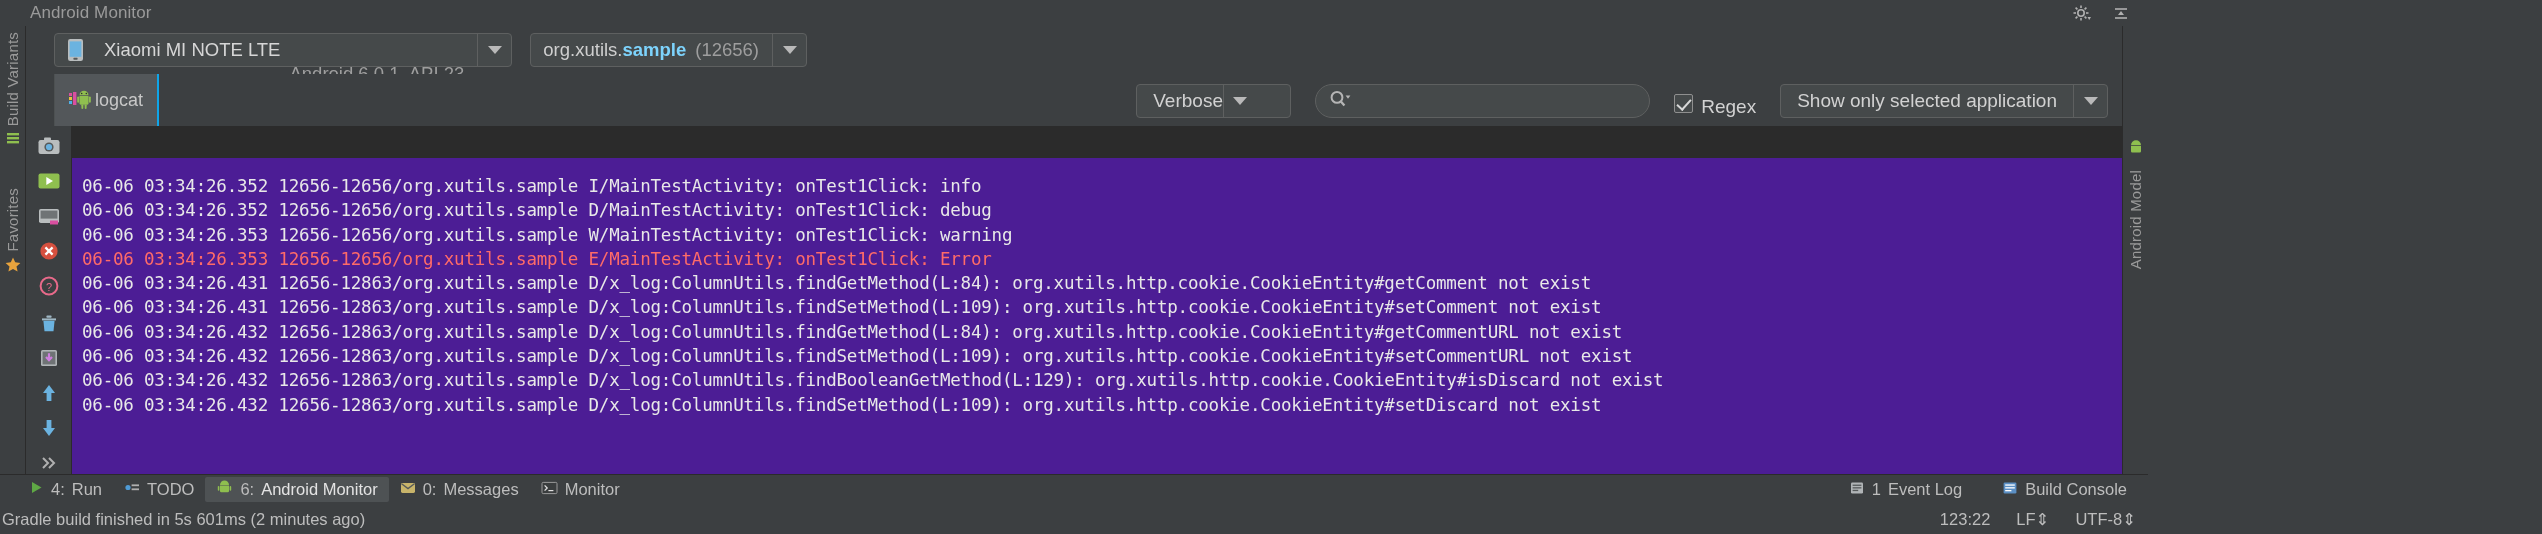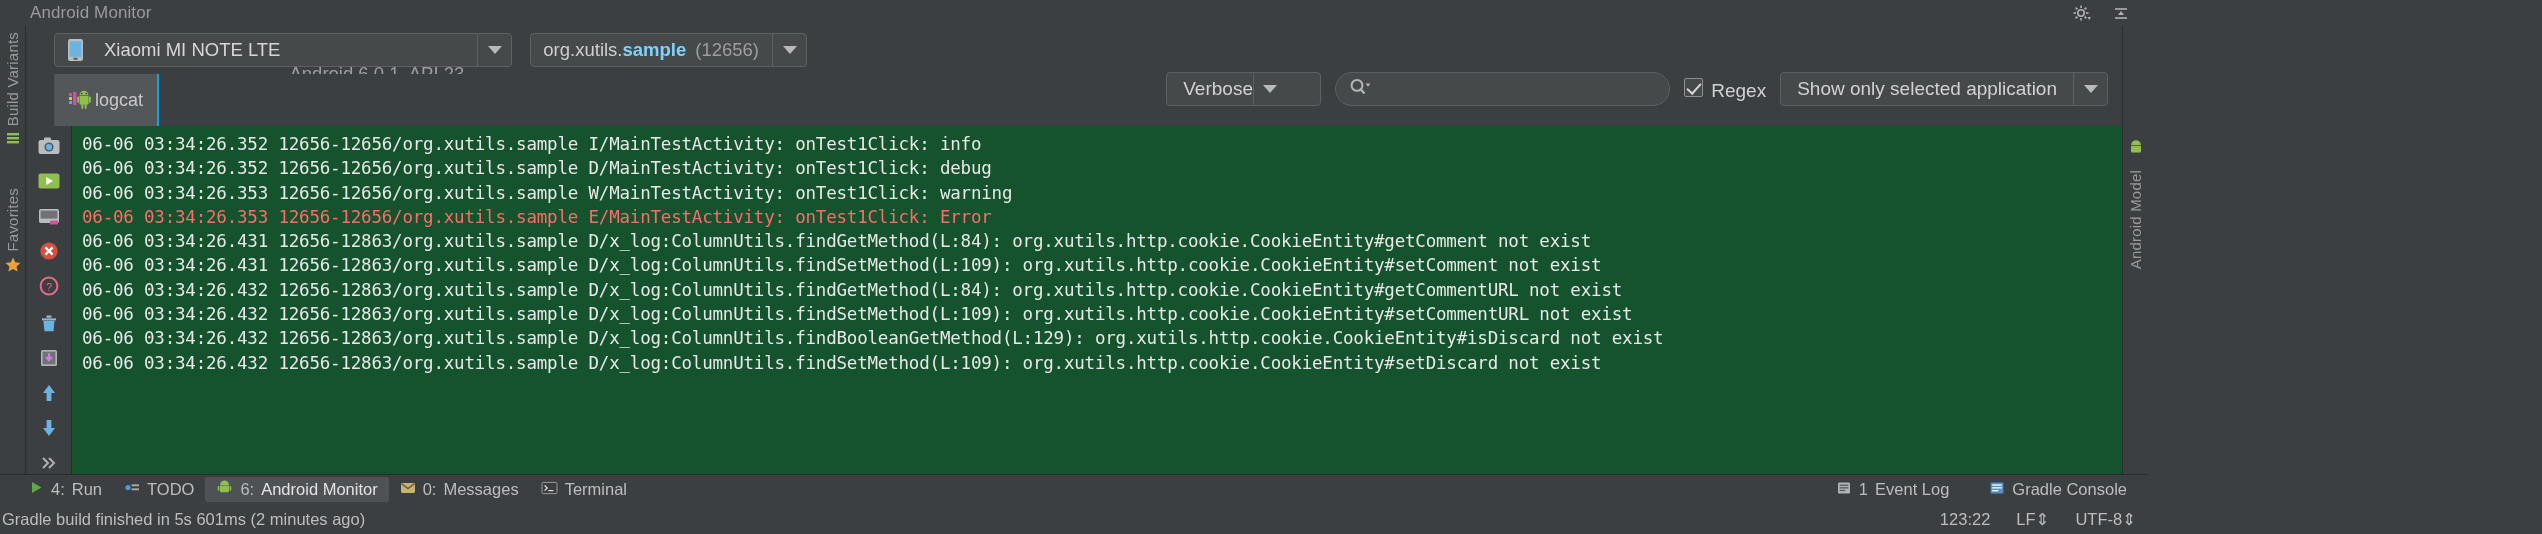--- a/index.html
+++ b/index.html
@@ -123,22 +123,22 @@
     border-right: 2px solid #0ea5e9;
     background: #4a4e50;
   }
   .tab.active { background: #53575a; }
   .tab.plain { background: #4a4e50; }
   .tab .arr { color: #9a9a9a; font-size: 15px; margin-left: 2px; }
   .tab .pin { color: #9a9a9a; font-size: 12px; margin-left: -3px; }
   .andro-ico { width: 26px; height: 22px; display:block; }
 
   .filterbar {
-    position: absolute; right: 14px; bottom: 20px;
-    display: flex; align-items: flex-start; gap: 14px;
+    position: absolute; right: 14px; bottom: 8px;
+    display: flex; align-items: flex-end; gap: 24px;
   }
   .level-combo { width: 155px; }
   .level-combo .combo-face { color: #d2d2d2; font-size: 19px; padding: 0 0 0 16px; }
   .search-box {
     width: 335px; height: 34px;
     background: #45494a;
     border: 1px solid #5e6060;
     border-radius: 17px;
     display: flex; align-items: center;
     padding: 0 12px; gap: 4px;
@@ -171,23 +171,24 @@
   .logtools {
     width: 46px; min-width: 46px;
     background: #3c3f41;
     display: flex; flex-direction: column; align-items: center;
     padding-top: 8px; gap: 12px;
     border-right: 1px solid #2b2b2b;
   }
   .logtool { width: 26px; height: 26px; display:flex; align-items:center; justify-content:center; }
   .loglines {
     flex: 1; min-width: 0;
-    padding: 6px 0 0 10px;
+    padding: 16px 0 0 10px;
     overflow: hidden;
-    background: #14532d;
+    background: #4c1d95;
+    margin-top: 32px;
   }
   .logline {
     color: #e8e8e8;
     font-family: "DejaVu Sans Mono", "Liberation Mono", monospace;
     font-size: 17.5px;
     line-height: 24.3px;
     white-space: pre;
     letter-spacing: -0.2px;
   }
   .logline.err { color: #ff6b68; }
@@ -504,21 +505,21 @@
       <span>Messages</span>
     </div>
     <div class="tw-btn">
       <span>
         <svg width="17" height="14" viewBox="0 0 17 14">
           <rect x="1" y="1.4" width="15" height="11.2" rx="1.2" fill="#3a3d3e" stroke="#9a9a9a" stroke-width="1"></rect>
           <path d="M3.6 4.4 L6.2 7 L3.6 9.6" fill="none" stroke="#e0e0e0" stroke-width="1.3"></path>
           <rect x="7.4" y="9" width="5" height="1.2" fill="#e0e0e0"></rect>
         </svg>
       </span>
-      <span>Terminal</span>
+      <span>Monitor</span>
     </div>
 
     <div class="tw-right">
       <div class="tw-btn">
         <span>
           <svg width="16" height="14" viewBox="0 0 16 14">
             <rect x="2" y="1.6" width="12" height="10.8" rx="1.2" fill="#b0b4b6"></rect>
             <rect x="3.6" y="3.6" width="8.8" height="1.3" fill="#55595a"></rect>
             <rect x="3.6" y="6.2" width="8.8" height="1.3" fill="#55595a"></rect>
             <rect x="3.6" y="8.8" width="5.6" height="1.3" fill="#55595a"></rect>
@@ -529,21 +530,21 @@
       </div>
       <div class="tw-btn">
         <span>
           <svg width="16" height="14" viewBox="0 0 16 14">
             <rect x="1.6" y="1.6" width="12.8" height="10.8" rx="1.2" fill="#5b8fc4"></rect>
             <rect x="3.2" y="3.4" width="9.6" height="1.3" fill="#ffffff"></rect>
             <rect x="3.2" y="6.2" width="9.6" height="1.3" fill="#ffffff"></rect>
             <rect x="3.2" y="9" width="6.2" height="1.3" fill="#ffffff"></rect>
           </svg>
         </span>
-        <span>Gradle Console</span>
+        <span>Build Console</span>
       </div>
     </div>
   </div>
 
   <div class="statusbar">
     <span class="status-text">Gradle build finished in 5s 601ms (2 minutes ago)</span>
     <div class="status-right">
       <span>123:22</span>
       <span><span>LF</span><span>⇕</span></span>
       <span><span>UTF-8</span><span>⇕</span></span>

